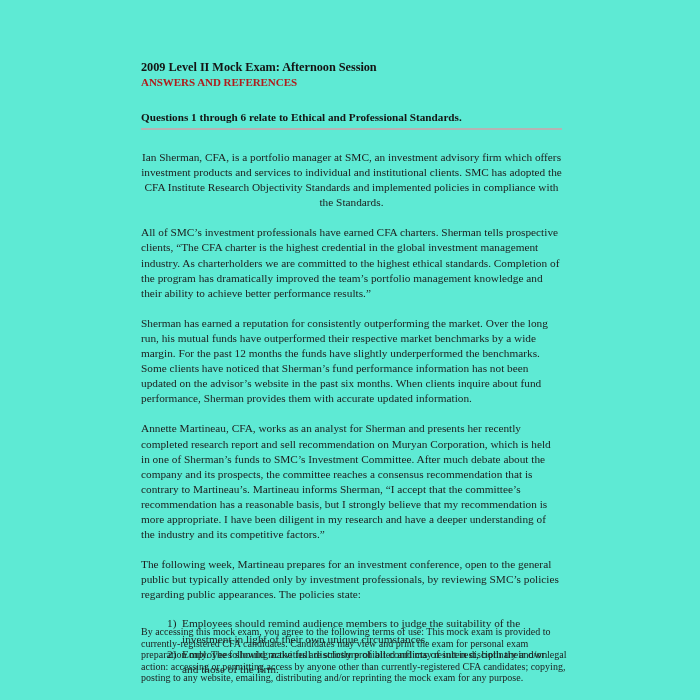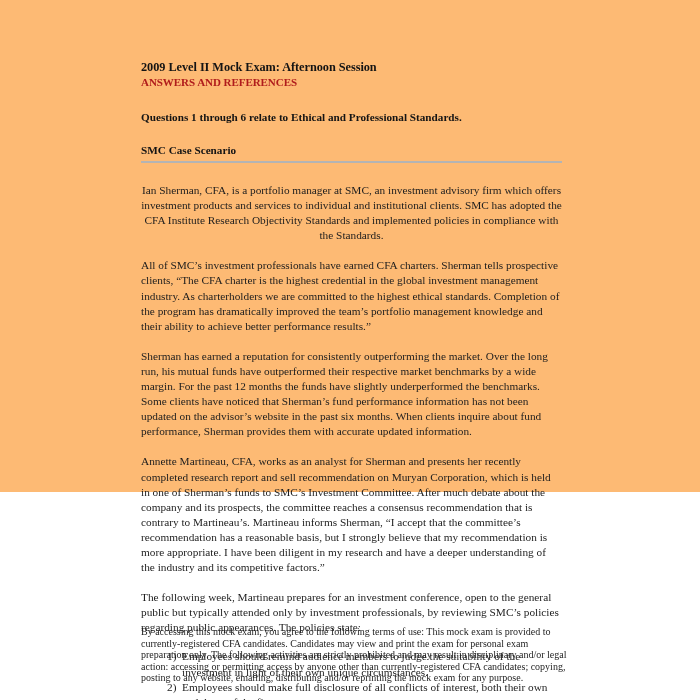--- a/index.html
+++ b/index.html
@@ -13,22 +13,22 @@
     height: 700px;
     overflow: hidden;
     font-family: "Liberation Serif", "DejaVu Serif", serif;
     color: #1a1a1a;
     -webkit-font-smoothing: antialiased;
   }
 
   .page {
     position: relative;
     width: 700px;
-    height: 492px;
-    background: #fdba74;
+    height: 700px;
+    background: #5eead4;
     box-sizing: border-box;
   }
 
   .content {
     position: absolute;
     left: 141px;
     top: 60px;
     width: 421px;
   }
 
@@ -132,21 +132,20 @@
 <div class="page">
 
   <div class="content">
 
     <h1 class="doc-title">2009 Level II Mock Exam: Afternoon Session</h1>
 
     <h2 class="doc-subtitle">ANSWERS AND REFERENCES</h2>
 
     <p class="questions-note">Questions 1 through 6 relate to Ethical and Professional Standards.</p>
 
-    <h3 class="section-head">SMC Case Scenario</h3>
     <hr class="rule">
 
     <p class="para first">Ian Sherman, CFA, is a portfolio manager at SMC, an investment advisory firm which offers investment products and services to individual and institutional clients.  SMC has adopted the CFA Institute Research Objectivity Standards and implemented policies in compliance with the Standards.</p>
 
     <p class="para">All of SMC’s investment professionals have earned CFA charters.  Sherman tells prospective clients, “The CFA charter is the highest credential in the global investment management industry.  As charterholders we are committed to the highest ethical standards.  Completion of the program has dramatically improved the team’s portfolio management knowledge and their ability to achieve better performance results.”</p>
 
     <p class="para">Sherman has earned a reputation for consistently outperforming the market.  Over the long run, his mutual funds have outperformed their respective market benchmarks by a wide margin.  For the past 12 months the funds have slightly underperformed the benchmarks.  Some clients have noticed that Sherman’s fund performance information has not been updated on the advisor’s website in the past six months.  When clients inquire about fund performance, Sherman provides them with accurate updated information.</p>
 
     <p class="para">Annette Martineau, CFA, works as an analyst for Sherman and presents her recently completed research report and sell recommendation on Muryan Corporation, which is held in one of Sherman’s funds to SMC’s Investment Committee.  After much debate about the company and its prospects, the committee reaches a consensus recommendation that is contrary to Martineau’s.  Martineau informs Sherman, “I accept that the committee’s recommendation has a reasonable basis, but I strongly believe that my recommendation is more appropriate.  I have been diligent in my research and have a deeper understanding of the industry and its competitive factors.”</p>
 

